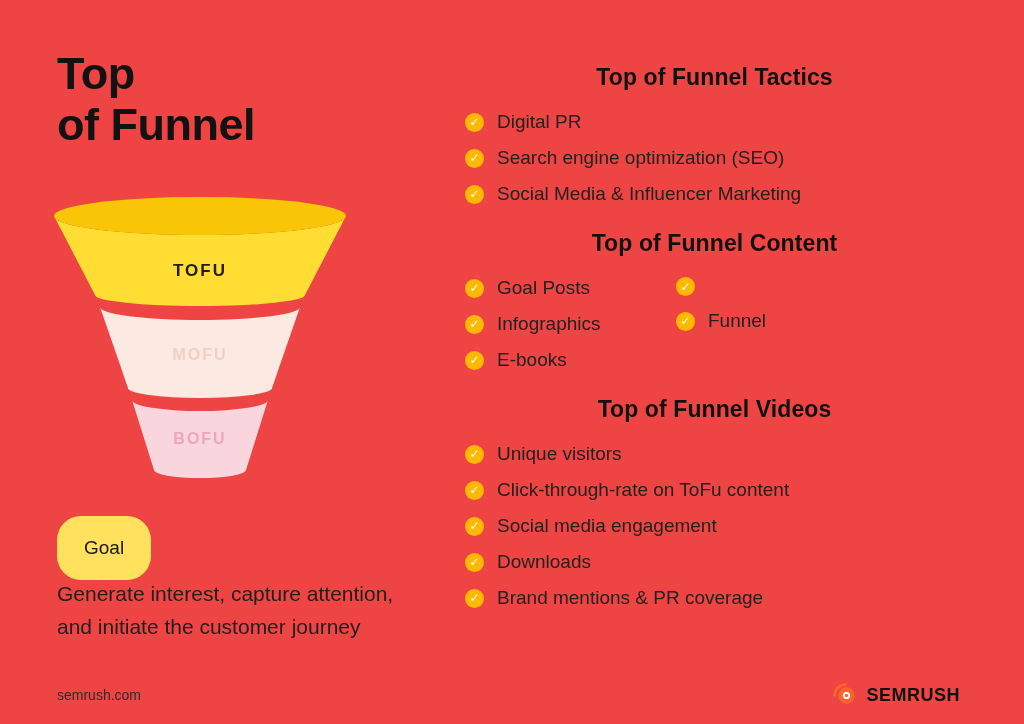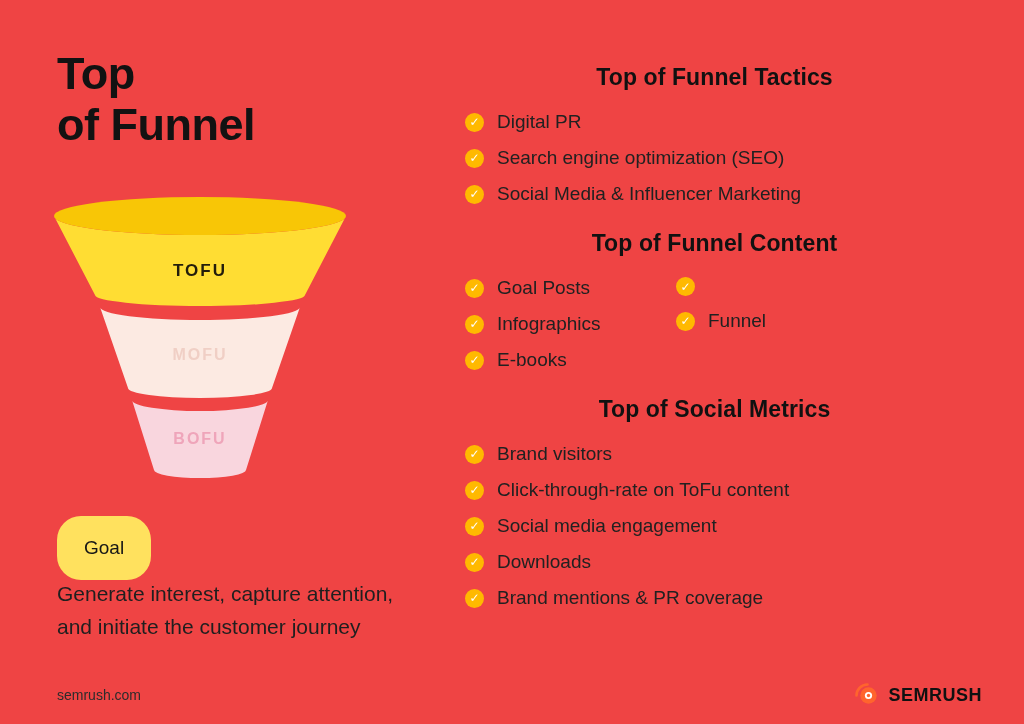--- a/index.html
+++ b/index.html
@@ -69,21 +69,21 @@
     position: absolute;
     left: 57px;
     top: 687px;
     font-size: 14px;
     color: #2c2c2c;
   }
 
   
   .brand {
     position: absolute;
-    right: 42px;
+    right: 64px;
     top: 683px;
     display: flex;
     align-items: center;
     gap: 9px;
   }
   .brand-text {
     font-size: 18px;
     font-weight: 800;
     letter-spacing: 0.5px;
     color: #111;
@@ -215,24 +215,24 @@
           </div>
           <div class="item-row">
             <span class="bullet">✓</span>
             <span class="item-text">Funnel</span>
           </div>
         </div>
       </div>
     </div>
 
     <div class="section">
-      <h2>Top of Social Metrics</h2>
-      <div class="item-row">
-        <span class="bullet">✓</span>
-        <span class="item-text">Brand visitors</span>
+      <h2>Top of Funnel Videos</h2>
+      <div class="item-row">
+        <span class="bullet">✓</span>
+        <span class="item-text">Unique visitors</span>
       </div>
       <div class="item-row">
         <span class="bullet">✓</span>
         <span class="item-text">Click-through-rate on ToFu content</span>
       </div>
       <div class="item-row">
         <span class="bullet">✓</span>
         <span class="item-text">Social media engagement</span>
       </div>
       <div class="item-row">

